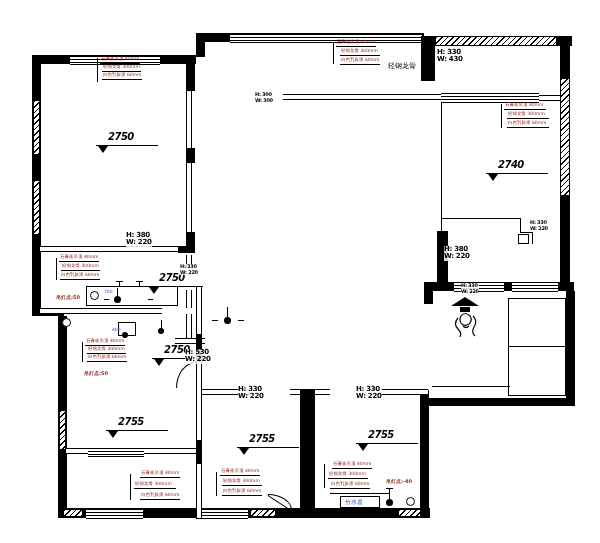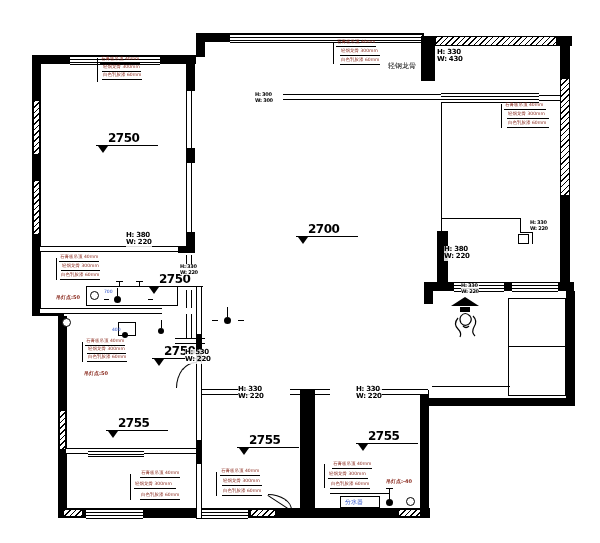--- a/index.html
+++ b/index.html
@@ -8,21 +8,21 @@
   .abs{position:absolute;}
   .wb{position:absolute;background:#000;}
   .win{position:absolute;background:repeating-linear-gradient(180deg,#000 0 1px,#fff 1px 3px);border-bottom:1px solid #000;}
   .hatch{position:absolute;background:repeating-linear-gradient(135deg,#000 0 1px,#fff 1px 4px);border:1px solid #000;box-sizing:border-box;}
   .dwh{position:absolute;height:4px;background:#fff;border-top:1px solid #000;border-bottom:1px solid #000;}
   .dwv{position:absolute;width:4px;background:#fff;border-left:1px solid #000;border-right:1px solid #000;}
   .hl{position:absolute;height:1px;background:#000;}
   .vl{position:absolute;width:1px;background:#000;}
   .box{position:absolute;border:1px solid #000;background:#fff;box-sizing:border-box;}
   .lvl{position:absolute;width:70px;height:24px;}
-  .lvl .num{position:absolute;left:12px;top:0;font-weight:bold;font-size:12px;letter-spacing:-0.5px;color:#000;}
+  .lvl .num{position:absolute;left:12px;top:0;font-weight:bold;font-size:10px;letter-spacing:-0.5px;color:#000;font-style:italic;}
   .lvl .bar{position:absolute;top:14px;height:1px;background:#000;}
   .lvl .tri{position:absolute;left:2px;top:15px;width:0;height:0;border-left:5px solid transparent;border-right:5px solid transparent;border-top:7px solid #000;}
   .beam{position:absolute;font-weight:bold;font-size:7px;line-height:1.05;letter-spacing:-0.3px;color:#000;white-space:nowrap;background:rgba(255,255,255,.85);}
   .beam.sm{font-size:5px;line-height:1.1;}
   .co-row{position:absolute;border-bottom:1px solid #000;font-size:4.5px;line-height:1.5;color:#8a2a1e;white-space:nowrap;padding:0 1px;}
   .co-brk{position:absolute;width:1px;background:#000;}
   .lamp{position:absolute;background:#000;border-radius:50%;}
   .circ{position:absolute;border:1px solid #000;border-radius:50%;background:#fff;box-sizing:border-box;}
   .note{position:absolute;font-size:7px;color:#000;white-space:nowrap;}
   .tinyred{position:absolute;font-size:5px;font-weight:bold;color:#8a2a1e;white-space:nowrap;}
@@ -157,22 +157,22 @@
   <div class="lamp" style="left:386px;top:499px;width:7px;height:7px"></div>
   <div class="vl" style="left:389px;top:488px;height:11px"></div>
   <div class="hl" style="left:386px;top:488px;width:7px"></div>
   <div class="circ" style="left:406px;top:497px;width:9px;height:9px"></div>
 
   <div class="lvl" style="left:96px;top:131px">
     <span class="num">2750</span>
     <div class="bar" style="left:0;width:62px"></div>
       <div class="tri"></div>
   </div>
-  <div class="lvl" style="left:296px;top:222px">
-    <span class="num">2700</span>
+  <div class="lvl" style="left:486px;top:159px">
+    <span class="num">2740</span>
     <div class="bar" style="left:0;width:62px"></div>
       <div class="tri"></div>
   </div>
   <div class="lvl" style="left:147px;top:272px">
     <span class="num">2750</span>
     <div class="bar" style="left:0;width:56px"></div>
       <div class="tri"></div>
   </div>
   <div class="lvl" style="left:152px;top:344px">
     <span class="num">2750</span>

